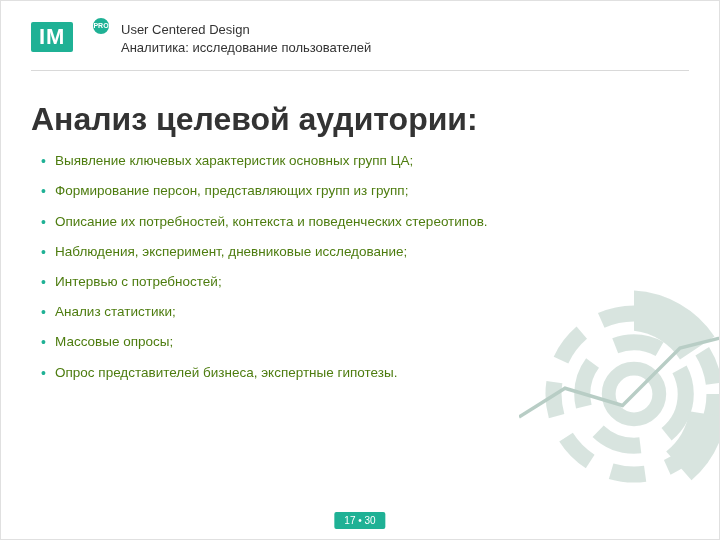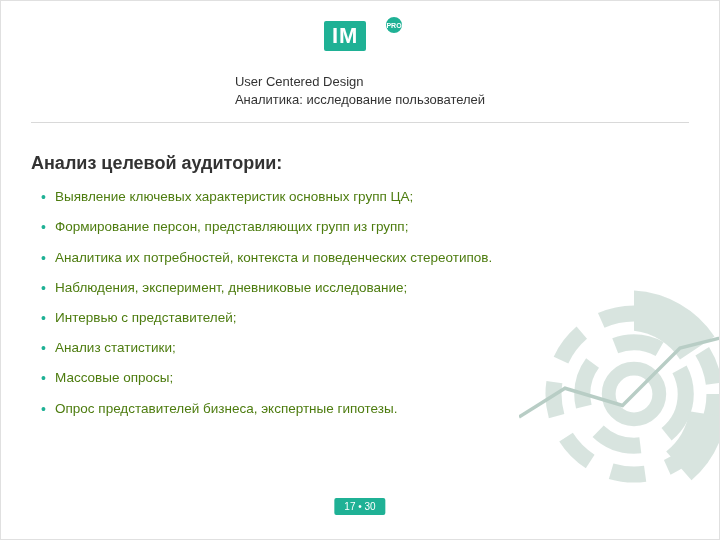--- a/index.html
+++ b/index.html
@@ -9,21 +9,20 @@
     background: #fff;
     position: relative;
     overflow: hidden;
     border: 1px solid #e0e0e0;
   }
   .header {
     padding: 20px 30px 10px 30px;
     display: flex;
     align-items: center;
     gap: 18px;
-    flex-direction: column;
   }
   .logo {
     position: relative;
     width: 72px; height: 34px;
   }
   .logo-box {
     background: #1fb195;
     color: #fff;
     font-weight: 800;
     font-size: 22px;
@@ -47,21 +46,21 @@
     border: 2px solid #fff;
   }
   .header-text { line-height: 1.35; font-size: 13px; color: #333; }
   .divider {
     border: none;
     border-top: 1px solid #d9d9d9;
     margin: 4px 30px 8px 30px;
   }
   .content { padding: 12px 30px 0 30px; }
   h1.section {
-    font-size: 18px;
+    font-size: 32px;
     font-weight: 700;
     color: #333;
     margin: 10px 0 14px 0;
   }
   h1.section.methods { color: #888; margin-top: 22px; }
   ul.list { list-style: none; margin: 0 0 8px 10px; }
   ul.list li {
     position: relative;
     padding-left: 14px;
     font-size: 13.5px;
@@ -77,21 +76,21 @@
   }
   .deco {
     position: absolute;
     right: -30px; bottom: 30px;
     width: 230px; height: 230px;
     pointer-events: none;
     opacity: 0.55;
   }
   .pager {
     position: absolute;
-    left: 50%; bottom: 24px;
+    left: 50%; bottom: 10px;
     transform: translateX(-50%);
     background: #1fb195;
     color: #fff;
     font-size: 10px;
     padding: 3px 10px;
     border-radius: 2px;
   }
 </style>
 </head>
 <body>
@@ -107,26 +106,26 @@
   </div>
 </div>
 
 <hr class="divider">
 
 <div class="content">
   <h1 class="section">Анализ целевой аудитории:</h1>
   <ul class="list">
     <li>Выявление ключевых характеристик основных групп ЦА;</li>
     <li>Формирование персон, представляющих групп из групп;</li>
-    <li>Аналитика их потребностей, контекста и поведенческих стереотипов.</li>
+    <li>Описание их потребностей, контекста и поведенческих стереотипов.</li>
   </ul>
 
   <ul class="list">
     <li>Наблюдения, эксперимент, дневниковые исследование;</li>
-    <li>Интервью с представителей;</li>
+    <li>Интервью с потребностей;</li>
     <li>Анализ статистики;</li>
     <li>Массовые опросы;</li>
     <li>Опрос представителей бизнеса, экспертные гипотезы.</li>
   </ul>
 </div>
 
 <svg class="deco" viewBox="0 0 200 200">
   <g fill="none" stroke="#b9cfc6" stroke-width="14">
     <circle cx="100" cy="100" r="70" stroke-dasharray="30 20"></circle>
     <circle cx="100" cy="100" r="45" stroke-dasharray="40 25"></circle>

